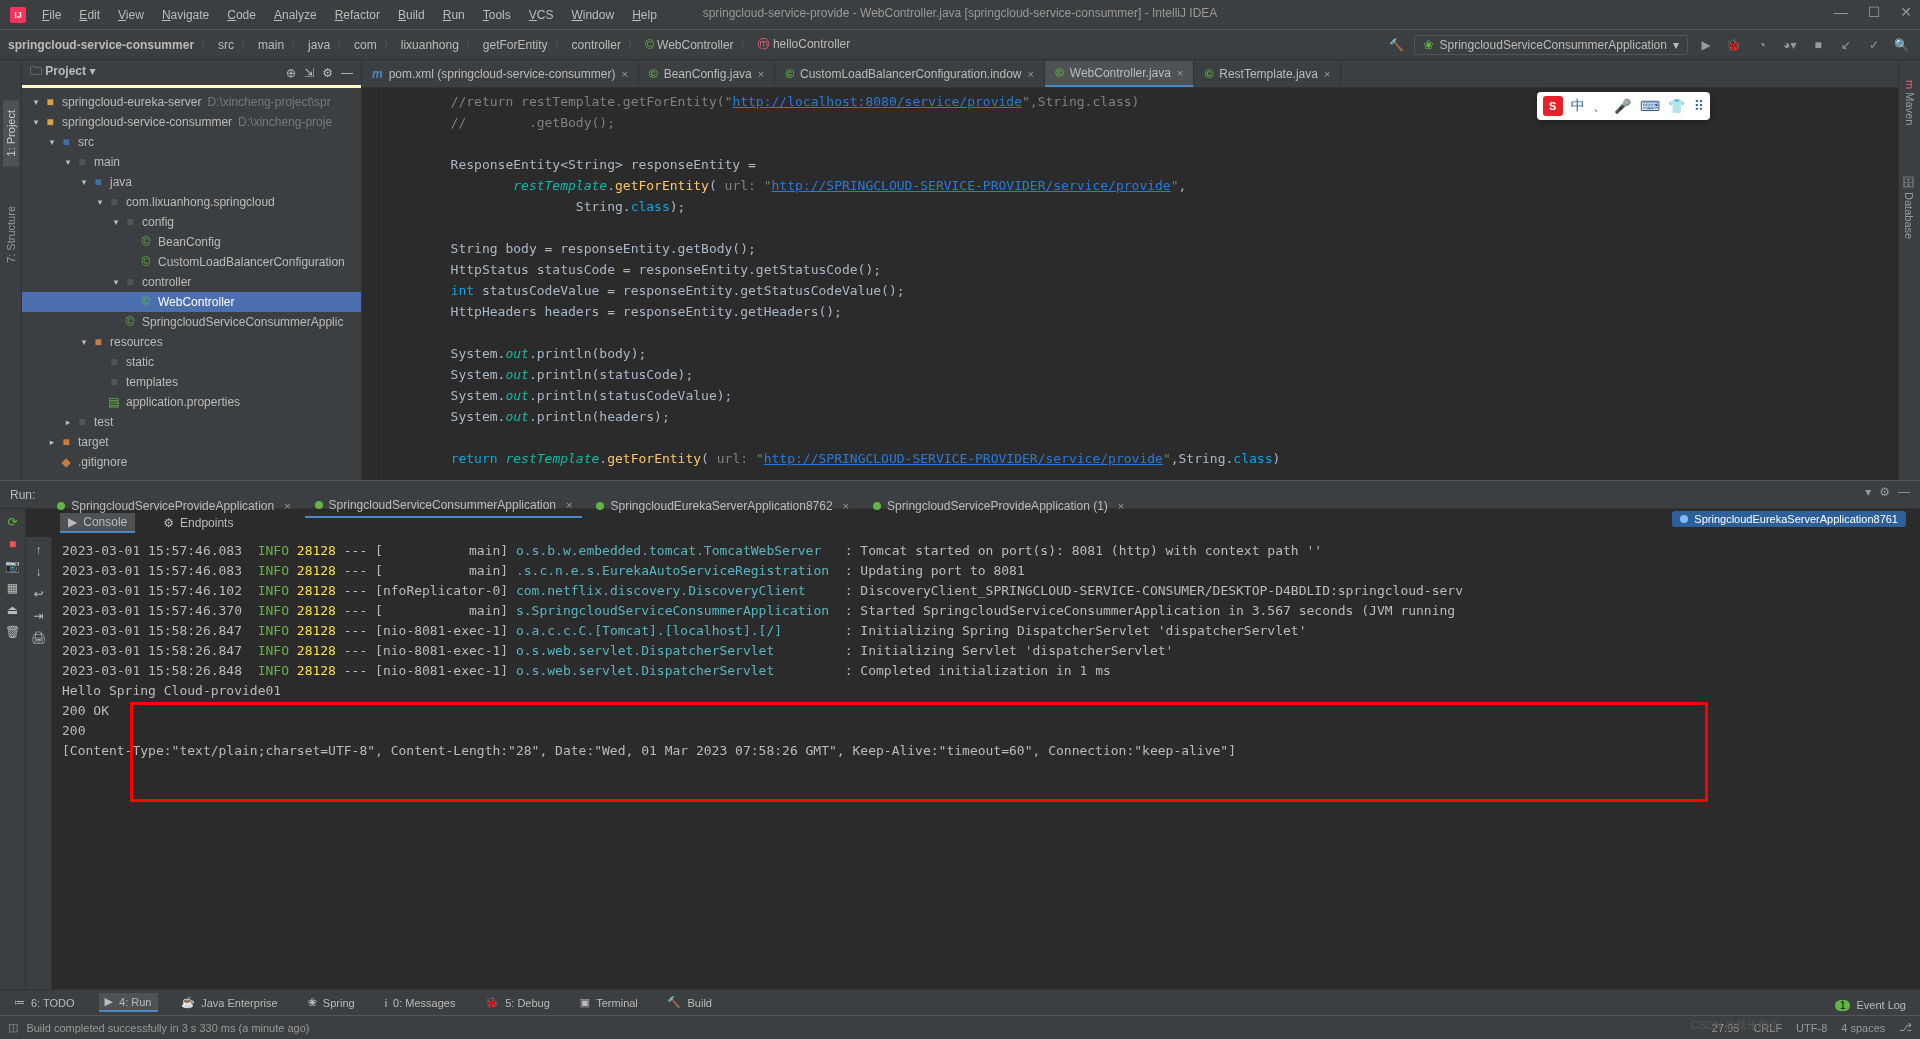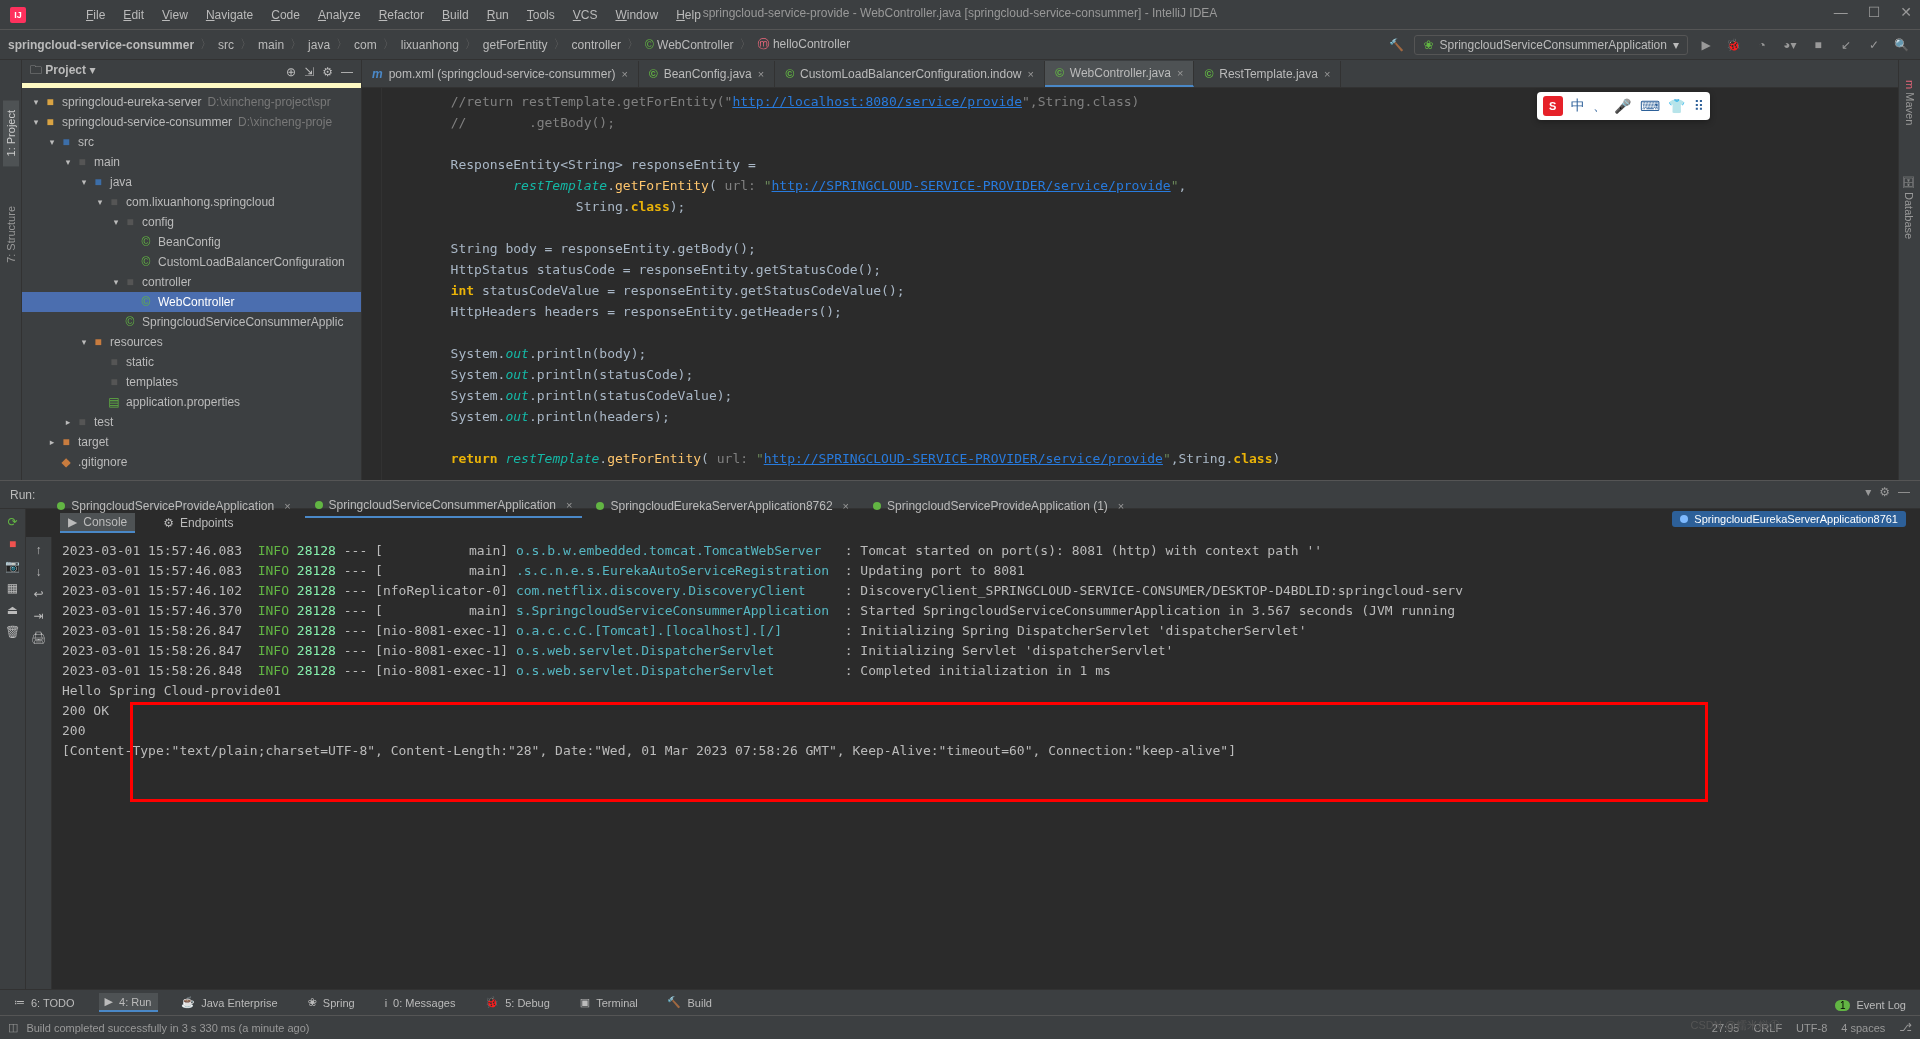--- a/index.html
+++ b/index.html
@@ -1,52 +1,52 @@
 <!DOCTYPE html>
 <html><head>
 <meta charset="utf-8">
 <style>
 * { margin: 0; padding: 0; box-sizing: border-box; }
 body { font-family: "Segoe UI", Arial, sans-serif; font-size: 12px; background: #2b2b2b; color: #bbbbbb; width: 1920px; height: 1039px; overflow: hidden; position: relative; }
-.titlebar { height: 30px; background: #3c3f41; display: flex; align-items: center; padding: 0 10px; border-bottom: 1px solid #555; gap: 44px; }
+.titlebar { height: 30px; background: #3c3f41; display: flex; align-items: center; padding: 0 10px; border-bottom: 1px solid #555; }
 .titlebar .logo { width: 16px; height: 16px; background: #fe315d; border-radius: 2px; margin-right: 8px; display: flex; align-items: center; justify-content: center; font-size: 9px; color: #fff; font-weight: bold; }
 .menubar { display: flex; gap: 2px; }
 .menubar span { padding: 4px 8px; cursor: pointer; }
 .menubar span u { text-decoration: underline; }
 .title-center { position: absolute; left: 50%; top: 6px; transform: translateX(-50%); color: #999; }
 .win-controls { position: absolute; right: 8px; top: 4px; display: flex; gap: 20px; font-size: 14px; color: #999; }
 .toolbar { height: 30px; background: #3c3f41; display: flex; align-items: center; padding: 0 8px; border-bottom: 1px solid #323232; justify-content: space-between; }
 .breadcrumb { display: flex; align-items: center; gap: 6px; color: #bbbbbb; }
 .breadcrumb .sep { color: #666; }
 .toolbar-right { display: flex; align-items: center; gap: 8px; }
 .toolbar-right .btn { width: 20px; height: 20px; display: flex; align-items: center; justify-content: center; color: #999; }
 .run-config { background: #3c3f41; border: 1px solid #555; padding: 2px 8px; border-radius: 3px; display: flex; align-items: center; gap: 6px; }
 .main { display: flex; height: 420px; }
 .left-rail { width: 22px; background: #3c3f41; border-right: 1px solid #323232; display: flex; flex-direction: column; align-items: center; padding-top: 40px; gap: 30px; }
 .rail-tab { writing-mode: vertical-lr; transform: rotate(180deg); font-size: 11px; color: #999; padding: 10px 2px; cursor: pointer; }
 .rail-tab.active { background: #4e5254; color: #ccc; }
 .right-rail { width: 22px; background: #3c3f41; border-left: 1px solid #323232; position: absolute; right: 0; top: 60px; height: 420px; display: flex; flex-direction: column; align-items: center; gap: 30px; padding-top: 10px; }
 .project-panel { width: 340px; background: #3c3f41; border-right: 1px solid #323232; display: flex; flex-direction: column; }
-.project-header { height: 28px; display: flex; align-items: center; padding: 0 8px; border-bottom: 5px solid #fef9c3; justify-content: space-between; gap: 22px; }
+.project-header { height: 28px; display: flex; align-items: center; padding: 0 8px; border-bottom: 3px solid #fef9c3; justify-content: space-between; gap: 22px; }
 .project-tree { flex: 1; overflow: hidden; padding: 4px 0; }
 .tree-row { display: flex; align-items: center; height: 20px; padding-left: 8px; color: #bbbbbb; white-space: nowrap; }
 .tree-row.selected { background: #4b6eaf; color: #fff; }
 .tree-row .arrow { width: 12px; display: inline-block; text-align: center; font-size: 9px; }
 .tree-row .ficon { width: 16px; margin-right: 4px; text-align: center; }
 .tree-row .dim { color: #787878; margin-left: 6px; }
 .editor-area { flex: 1; display: flex; flex-direction: column; background: #2b2b2b; }
 .editor-tabs { height: 28px; background: #3c3f41; display: flex; align-items: flex-end; border-bottom: 1px solid #323232; }
 .etab { height: 26px; padding: 0 10px; display: flex; align-items: center; gap: 6px; background: #3c3f41; border-right: 1px solid #323232; color: #bbbbbb; font-size: 12px; }
 .etab.active { background: #4e5254; border-bottom: 2px solid #4a88c7; }
 .etab .close { color: #999; font-size: 11px; }
 .code { flex: 1; display: flex; font-family: Consolas, monospace; font-size: 13px; overflow: hidden; position: relative; }
 .gutter { width: 40px; text-align: right; color: #606366; padding-right: 10px; padding-top: 3px; line-height: 21px; border-right: 1px solid #323232; }
 .gutter2 { width: 20px; border-right: 1px solid #323232; }
 .code-body { padding-left: 6px; padding-top: 3px; line-height: 21px; white-space: pre; color: #a9b7c6; }
-.code-body .kw { color: #eab308; font-weight: bold; }
+.code-body .kw { color: #0ea5e9; }
 .code-body .str { color: #6a8759; }
 .code-body .cmt { color: #808080; }
 .code-body .mtd { color: #ffc66d; }
 .code-body .fld { color: #14b8a6; font-style: italic; }
 .code-body .param { color: #808080; text-align: right; }
 .code-body .url { color: #287bde; text-decoration: underline; }
 .run-panel { position: absolute; left: 0; right: 0; top: 480px; bottom: 30px; background: #2b2b2b; border-top: 1px solid #555; display: flex; }
 .run-header { position: absolute; left: 0; right: 0; top: 0; height: 28px; background: #3c3f41; display: flex; align-items: center; padding-left: 10px; border-bottom: 1px solid #323232; }
 .run-tabs { display: flex; gap: 4px; margin-left: 12px; }
 .rtab { padding: 4px 10px; display: flex; align-items: center; gap: 6px; color: #bbbbbb; margin-top: 22px; }
@@ -54,21 +54,21 @@
 .rtab .dot { width: 8px; height: 8px; background: #62b543; border-radius: 50%; }
 .rtab .close { color: #999; font-size: 11px; margin-left: 4px; }
 .run-right-btns { position: absolute; right: 10px; top: 4px; display: flex; gap: 8px; color: #999; }
 .run-subtabs { position: absolute; left: 50px; top: 30px; height: 24px; display: flex; align-items: center; gap: 20px; padding-left: 10px; }
 .rsubtab { display: flex; align-items: center; gap: 6px; padding: 2px 8px; }
 .rsubtab.active { background: #4e5254; border-bottom: 2px solid #4a88c7; }
 .run-sidebar { width: 26px; background: #3c3f41; border-right: 1px solid #323232; margin-top: 28px; display: flex; flex-direction: column; align-items: center; gap: 8px; padding-top: 6px; }
 .run-sidebar2 { width: 26px; background: #3c3f41; border-right: 1px solid #323232; margin-top: 56px; display: flex; flex-direction: column; align-items: center; gap: 8px; padding-top: 6px; }
 .console { flex: 1; margin-top: 56px; font-family: Consolas, monospace; font-size: 13px; line-height: 20px; padding: 4px 10px; white-space: pre; overflow: hidden; position: relative; }
 .console .info { color: #62b543; }
-.console .pid { color: #86efac; }
+.console .pid { color: #fde047; }
 .console .cls2 { color: #56b6c2; }
 .console .out { color: #bbbbbb; }
 .redbox { position: absolute; border: 3px solid #f00; left: 78px; right: 212px; top: 165px; height: 100px; pointer-events: none; }
 .eureka-badge { position: absolute; right: 14px; top: 30px; background: #2d6099; color: #fff; padding: 2px 8px; border-radius: 3px; font-size: 11px; display: flex; align-items: center; gap: 6px; }
 .statusbar { position: absolute; left: 0; right: 0; bottom: 0; height: 24px; background: #3c3f41; border-top: 1px solid #555; display: flex; align-items: center; padding: 0 8px; font-size: 11px; color: #999; justify-content: space-between; }
 .bottom-bar { position: absolute; left: 0; right: 0; bottom: 24px; height: 26px; background: #3c3f41; border-top: 1px solid #323232; display: flex; align-items: center; padding: 0 8px; gap: 18px; font-size: 11px; }
 .bottom-bar .btab { display: flex; align-items: center; gap: 6px; padding: 2px 6px; }
 .bottom-bar .btab.active { background: #4e5254; border-bottom: 2px solid #4a88c7; }
 .floating-toolbar { position: absolute; right: 210px; top: 92px; background: #fff; border-radius: 4px; padding: 4px 6px; display: flex; gap: 8px; align-items: center; box-shadow: 0 2px 6px rgba(0,0,0,0.3); }
 .floating-toolbar .slogo { width: 20px; height: 20px; background: #e62129; border-radius: 3px; display: flex; align-items: center; justify-content: center; color: #fff; font-weight: bold; font-size: 11px; }

